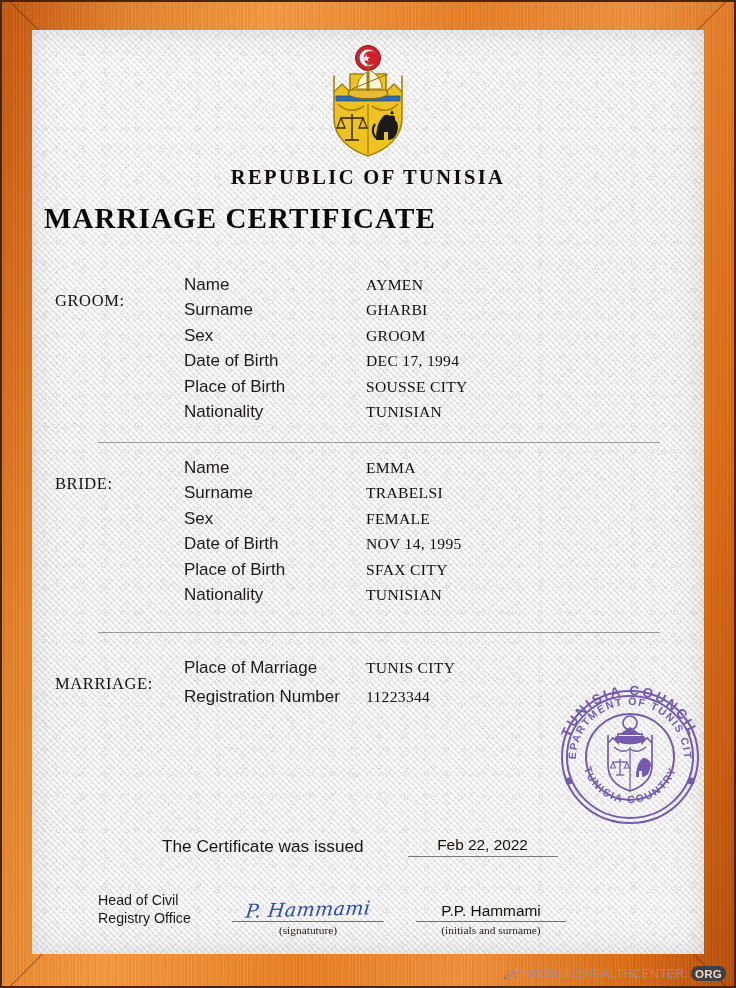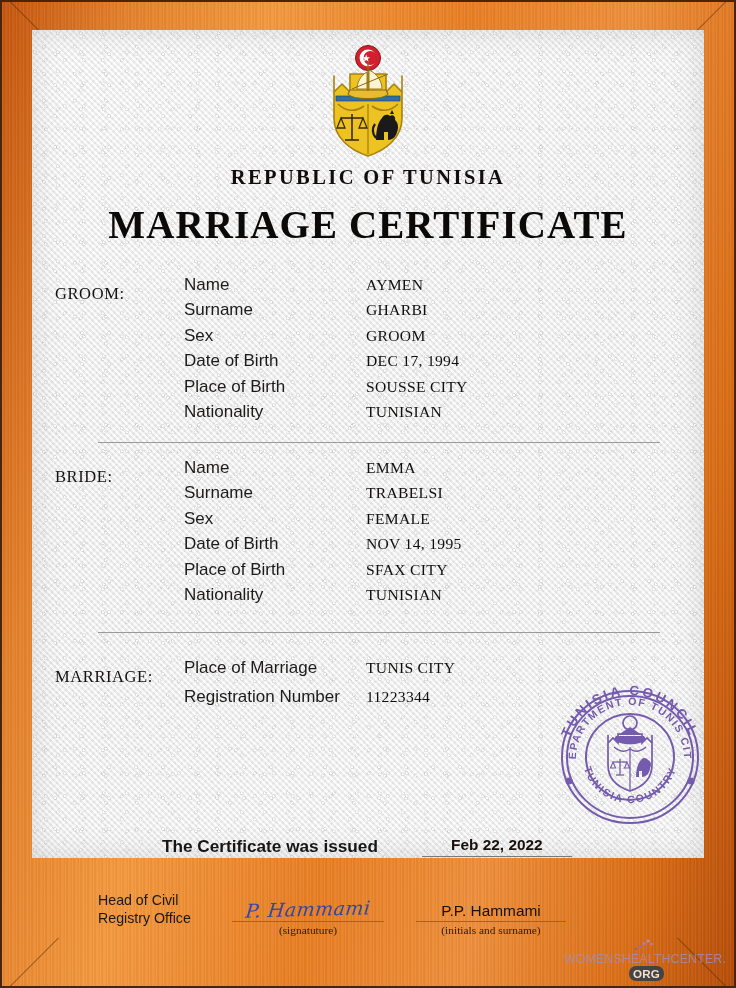--- a/index.html
+++ b/index.html
@@ -48,21 +48,21 @@
   .mitre.tr::after { right: -10px; top: 20px; transform: rotate(-45deg); }
   .mitre.bl { left: 0; bottom: 0; }
   .mitre.bl::after { left: -10px; bottom: 20px; transform: rotate(-45deg); }
   .mitre.br { right: 0; bottom: 0; }
   .mitre.br::after { right: -10px; bottom: 20px; transform: rotate(45deg); }
 
   
   #paper {
     position: absolute;
     left: 32px; top: 30px;
-    width: 672px; height: 828px;
+    width: 672px; height: 924px;
     box-sizing: border-box;
     background-color: #f2f2f2;
     background-image:
       radial-gradient(circle at 12% 18%, rgba(255,255,255,0.95) 0 1px, rgba(190,190,190,0.35) 1px 2px, transparent 2px),
       radial-gradient(circle at 38% 62%, rgba(255,255,255,0.9) 0 1px, rgba(180,180,180,0.3) 1px 2px, transparent 2px),
       radial-gradient(circle at 72% 31%, rgba(255,255,255,0.9) 0 1px, rgba(185,185,185,0.3) 1px 2px, transparent 2px),
       radial-gradient(circle at 86% 78%, rgba(255,255,255,0.9) 0 1px, rgba(175,175,175,0.3) 1px 2px, transparent 2px),
       repeating-linear-gradient(42deg, rgba(255,255,255,0.55) 0 2px, rgba(205,205,205,0.28) 2px 4px),
       repeating-linear-gradient(-47deg, rgba(255,255,255,0.45) 0 3px, rgba(200,200,200,0.2) 3px 5px),
       linear-gradient(160deg, #f7f7f7 0%, #eeeeee 45%, #f4f4f4 100%);
@@ -79,32 +79,33 @@
     position: absolute; left: 0; right: 0; top: 136px;
     text-align: center;
     font-family: "Liberation Serif", serif;
     font-size: 20.5px;
     font-weight: bold;
     letter-spacing: 2.4px;
     color: #100d0c;
   }
   #title-main {
     position: absolute; left: 0; right: 0; top: 172px;
-    text-align: center;
+    text-align: left;
     font-family: "Liberation Serif", serif;
-    font-size: 39px;
+    font-size: 29px;
     font-weight: bold;
     letter-spacing: 1.1px;
     color: #0b0a09;
+    padding-left: 12px;
   }
 
   
   .section { position: absolute; left: 0; width: 672px; }
   .sec-heading {
-    position: absolute; left: 23px; top: 9px;
+    position: absolute; left: 23px; top: 16px;
     font-family: "Liberation Serif", serif;
     font-size: 16.5px;
     letter-spacing: 0.6px;
     color: #141211;
   }
   .rows { position: absolute; left: 152px; top: 0; }
   .row {
     display: flex;
     align-items: baseline;
     height: 25.4px;
@@ -133,21 +134,21 @@
   #seal {
     position: absolute;
     left: 512px; top: 647px;
     width: 172px; height: 152px;
     opacity: 0.92;
   }
 
   
   #issued-row {
     position: absolute; left: 0; top: 806px; width: 672px;
-    display: flex; align-items: center; font-weight: bold;
+    display: flex; align-items: center;
   }
   #issued-label {
     margin-left: 130px;
     font-family: "Liberation Sans", sans-serif;
     font-size: 17.2px;
     color: #181615;
   }
   #issued-date-box {
     margin-left: 44px;
     width: 150px;
@@ -208,21 +209,20 @@
 
   
   #watermark {
     position: absolute;
     right: 10px; bottom: 7px;
     display: flex; align-items: center;
     font-family: "Liberation Sans", sans-serif;
     font-size: 12.3px;
     letter-spacing: 0.2px;
     opacity: 0.78;
-    flex-direction: column;
   }
   #wm-dots { width: 22px; height: 14px; margin-right: 2px; }
   #wm-text { color: #9f8fc4; }
   #wm-org {
     margin-left: 3px;
     background: #1d3a52;
     color: #ffffff;
     padding: 1px 4px 1px 4px;
     font-weight: bold;
     font-size: 11.6px;

